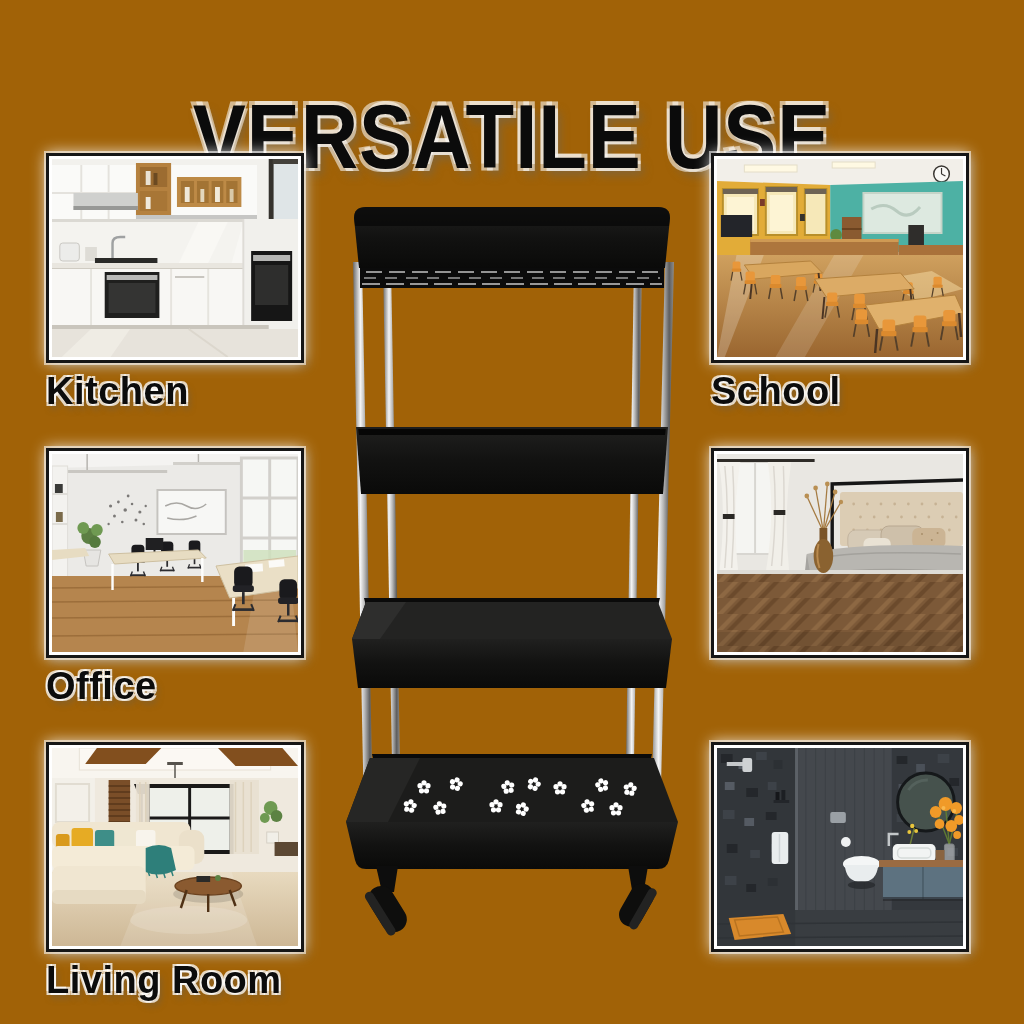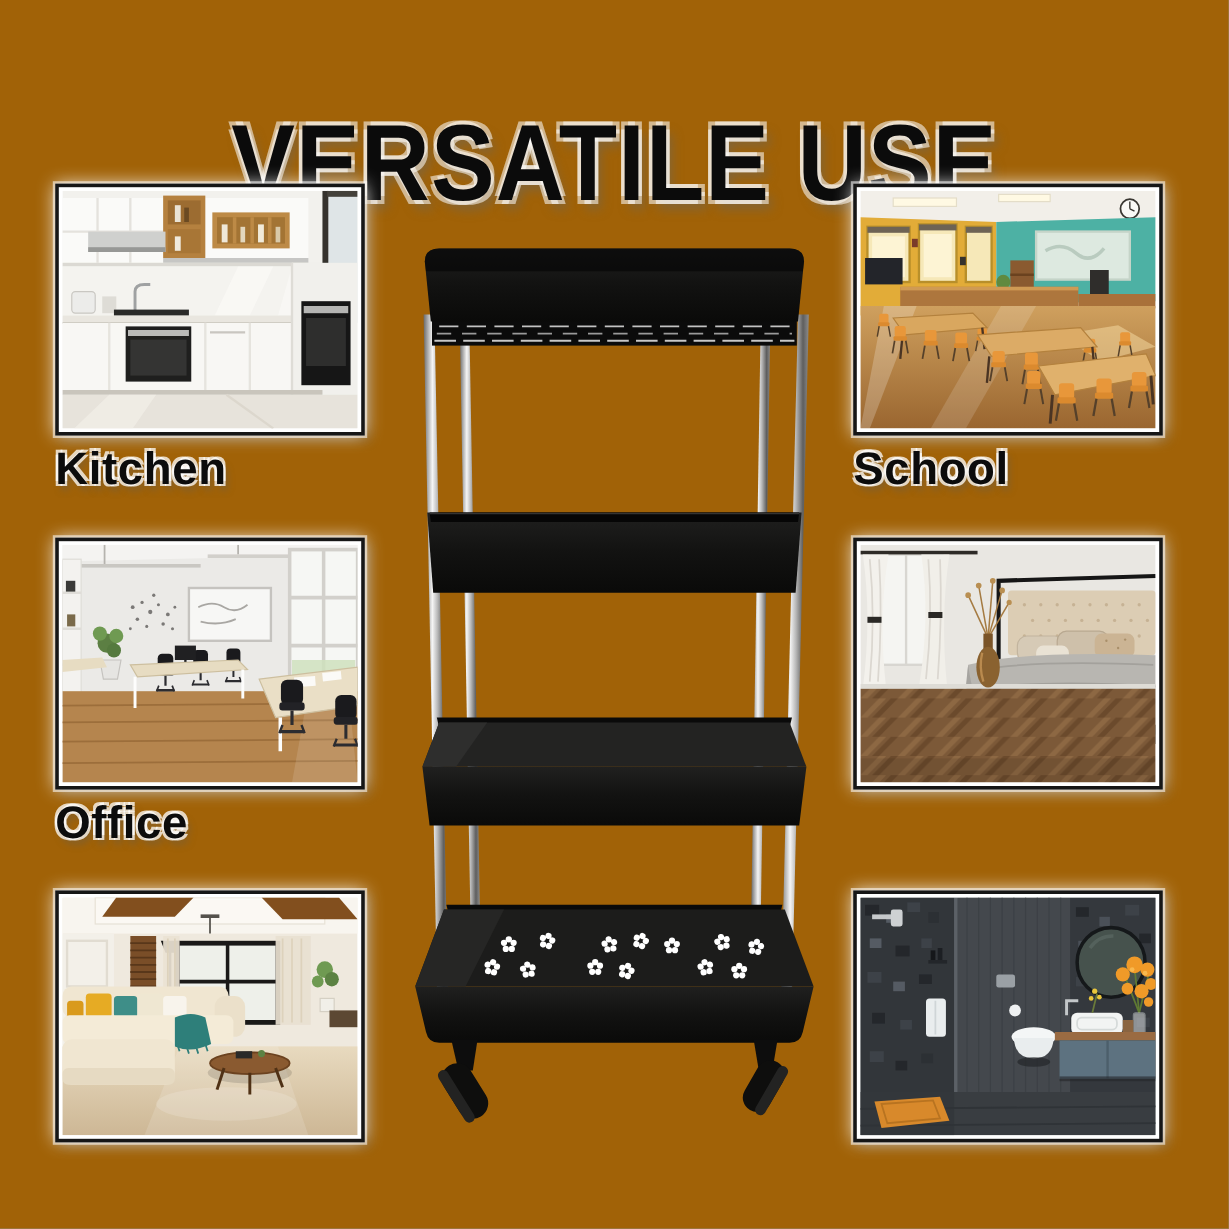--- a/index.html
+++ b/index.html
@@ -408,20 +408,21 @@
         <rect x="0" y="142" width="96" height="14" rx="5" fill="#e6dac2"></rect>
         <ellipse cx="160" cy="146" rx="36" ry="9" fill="#000000" opacity="0.13"></ellipse>
         <ellipse cx="160" cy="138" rx="34" ry="9" fill="#8a5a30" stroke="#6b421f" stroke-width="1.5"></ellipse>
         <line x1="138" y1="142" x2="132" y2="160" stroke="#4f3115" stroke-width="2.5"></line>
         <line x1="182" y1="142" x2="188" y2="158" stroke="#4f3115" stroke-width="2.5"></line>
         <line x1="160" y1="146" x2="160" y2="164" stroke="#4f3115" stroke-width="2.5"></line>
         <rect x="148" y="128" width="14" height="6" fill="#2a2a28"></rect>
         <circle cx="170" cy="130" r="3" fill="#5c8243"></circle>
       </svg>
     </div>
+    <figcaption class="room-label">Living Room</figcaption>
   </figure>
 
   <figure class="room" id="room-bath">
     <div class="frame">
       <svg viewBox="0 0 252 198" preserveAspectRatio="none">
         <rect width="252" height="198" fill="#4b5055"></rect>
         <rect x="0" y="0" width="80" height="162" fill="#32363a"></rect>
         <g>
           <rect x="4" y="6" width="12" height="9" fill="#24272b"></rect>
             <rect x="22" y="14" width="9" height="7" fill="#555b63"></rect>

